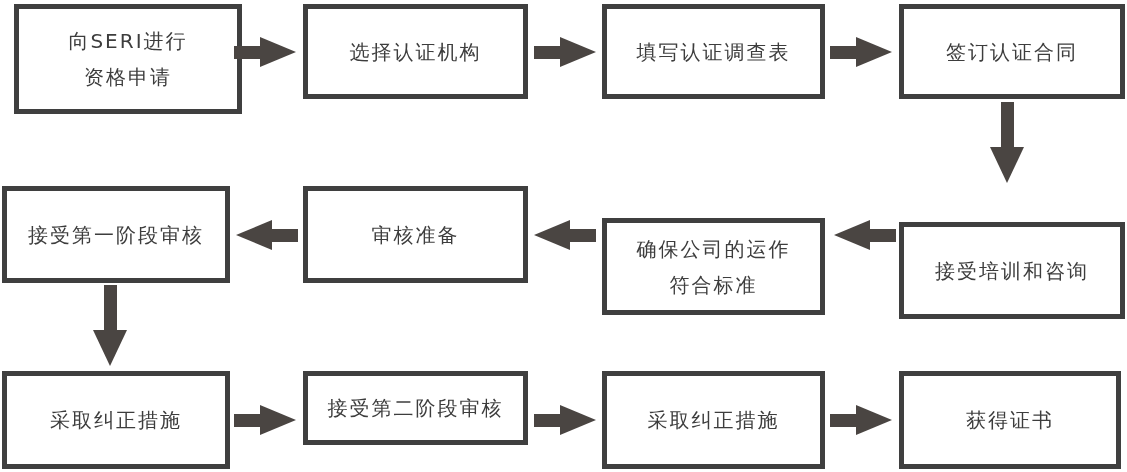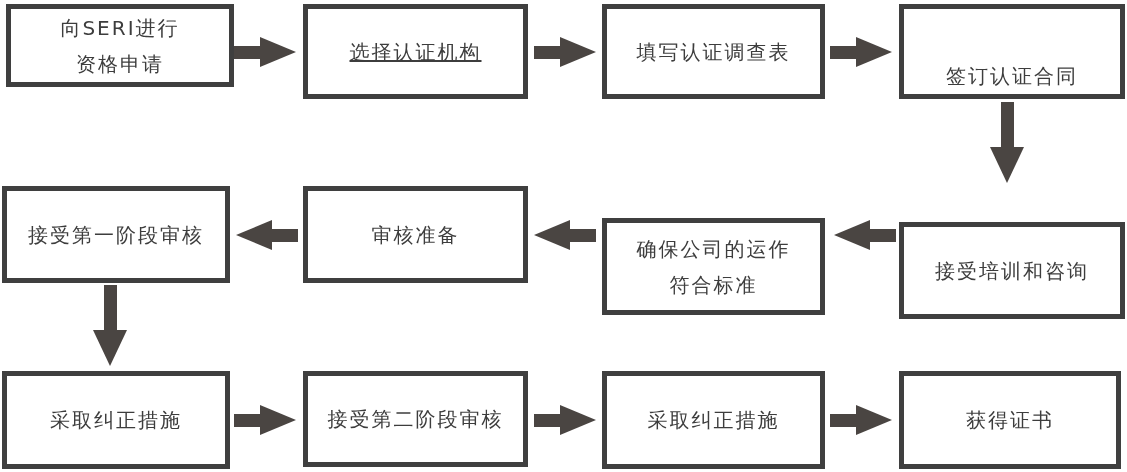--- a/index.html
+++ b/index.html
@@ -26,32 +26,32 @@
     flex-direction: column;
     align-items: center;
     justify-content: center;
     color: var(--text);
     font-size: 20px;
     letter-spacing: 2px;
     text-align: center;
   }
   .node .line { display: block; line-height: 36px; white-space: nowrap; }
   
-  .n1  { left: 6px;   top: 4px;   width: 228px; height: 83px; }
-  .n2  { left: 303px; top: 4px;   width: 225px; height: 95px; text-decoration: underline; }
+  .n1  { left: 14px;   top: 4px;   width: 228px; height: 110px; }
+  .n2  { left: 303px; top: 4px;   width: 225px; height: 95px; }
   .n3  { left: 602px; top: 4px;   width: 223px; height: 95px; }
-  .n4  { left: 899px; top: 4px;   width: 226px; height: 95px; justify-content: flex-end; }
+  .n4  { left: 899px; top: 4px;   width: 226px; height: 95px; }
   
   .n5  { left: 899px; top: 186px; width: 226px; height: 97px; margin-top: 36px; }
   .n6  { left: 602px; top: 186px; width: 223px; height: 97px; margin-top: 32px; }
   .n7  { left: 303px; top: 186px; width: 225px; height: 97px; text-align: right; }
   .n8  { left: 2px;   top: 186px; width: 228px; height: 97px; }
   
   .n9  { left: 2px;   top: 371px; width: 228px; height: 98px; }
-  .n10 { left: 303px; top: 371px; width: 225px; height: 96px; font-family: Liberation Serif, serif; }
+  .n10 { left: 303px; top: 371px; width: 225px; height: 74px; font-family: Liberation Serif, serif; }
   .n11 { left: 602px; top: 371px; width: 223px; height: 98px; }
   .n12 { left: 899px; top: 371px; width: 222px; height: 98px; }
 
   
   .ar { position: absolute; display: flex; align-items: center; }
   .ar i { display: block; }
   .ar-right .shaft { width: 26px; height: 13px; background: var(--arrow); }
   .ar-right .head  { width: 0; height: 0;
                      border-top: 15px solid transparent;
                      border-bottom: 15px solid transparent;

